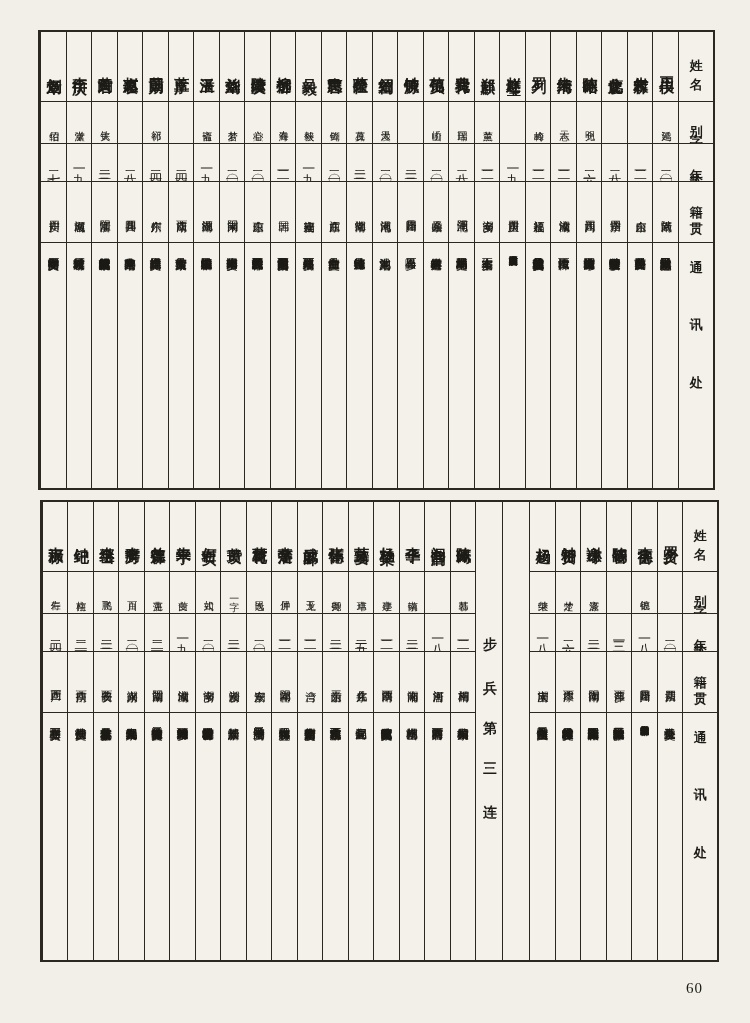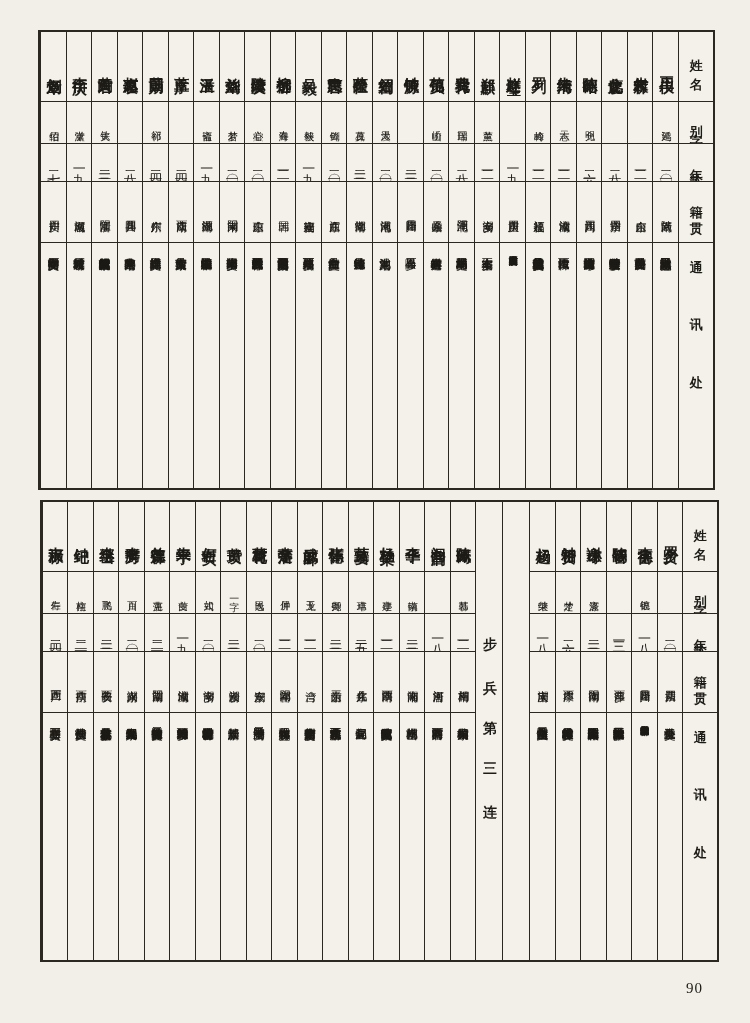--- a/index.html
+++ b/index.html
@@ -1024,13 +1024,13 @@
       <div class="cell h-origin">
         <span class="vtxt origin">广西同正</span>
       </div>
       <div class="cell h-addr">
         <span class="vtxt addr">同正县新安村交</span>
       </div>
     </div>
 
 </div>
 
-<div class="page-num">90</div>
+<div class="page-num">60</div>
 
 </body></html>

